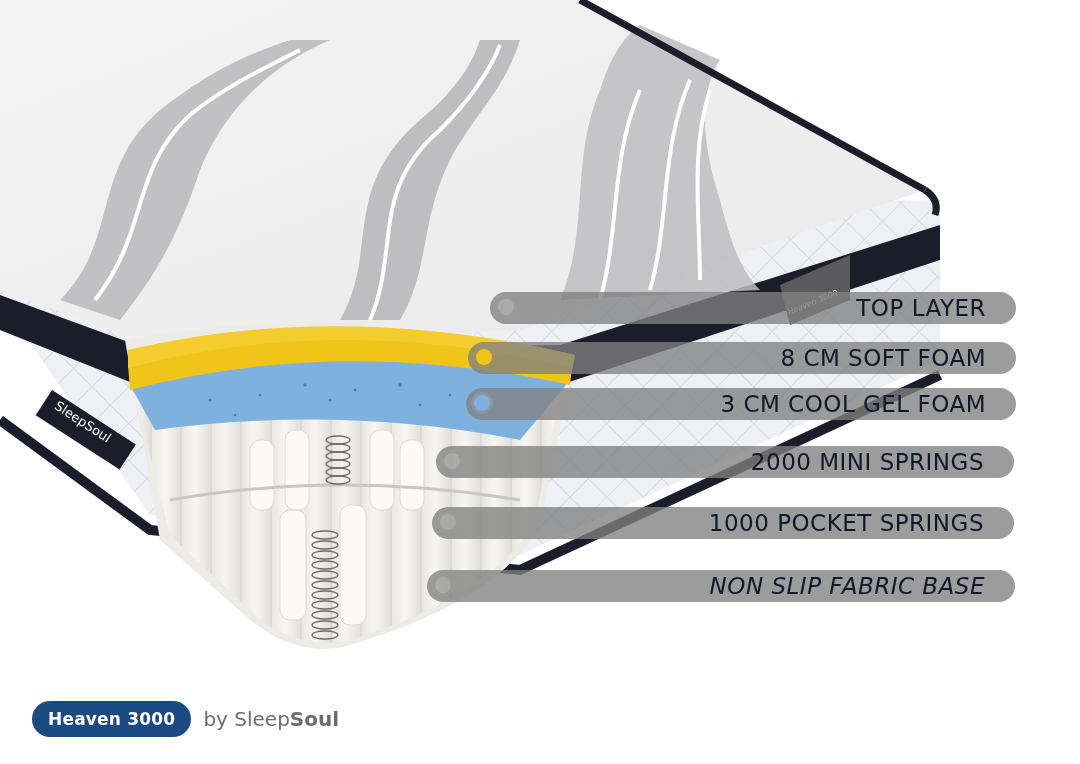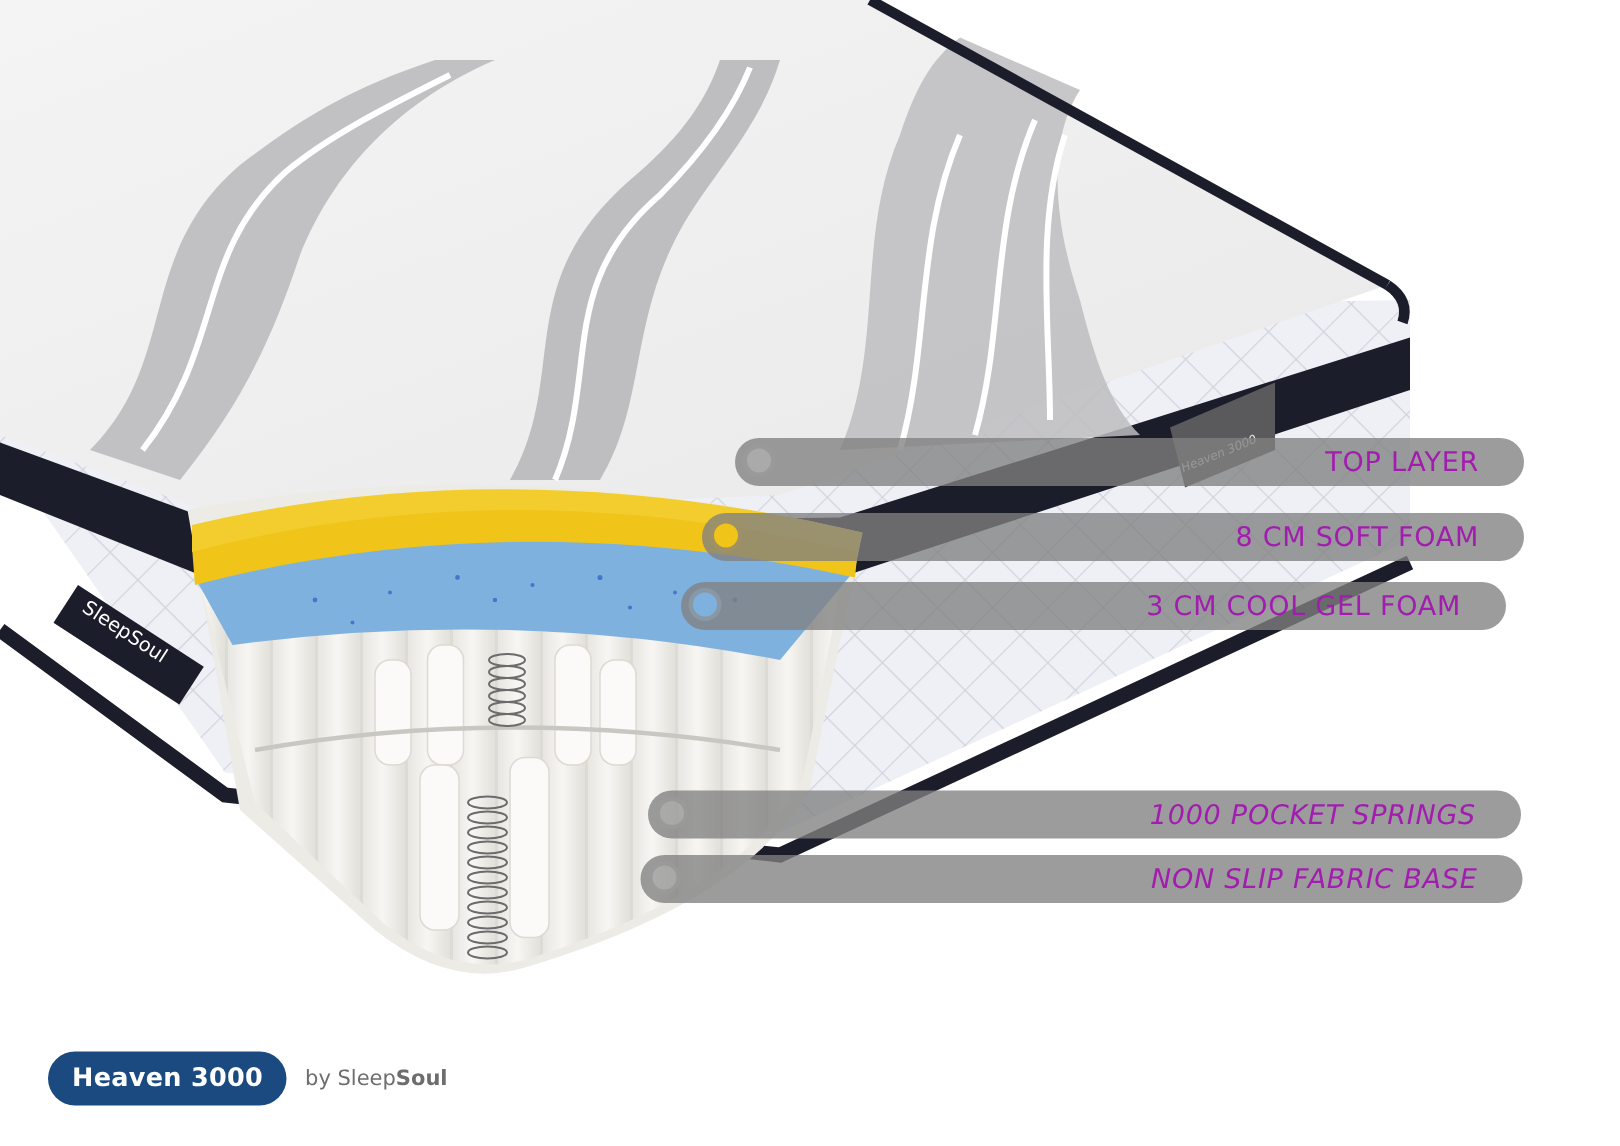--- a/index.html
+++ b/index.html
@@ -5,26 +5,26 @@
   html, body { margin: 0; padding: 0; background: #ffffff; }
   body { width: 1080px; height: 764px; position: relative; overflow: hidden; font-family: "Liberation Sans", "DejaVu Sans", sans-serif; }
   .stage { position: absolute; left: 0; top: 0; width: 1080px; height: 764px; }
   svg.art { position: absolute; left: 0; top: 0; }
 
   
   .callout { position: absolute; height: 32px; border-radius: 16px; background: rgba(128,128,128,0.78); display: flex; align-items: center; justify-content: flex-end; box-sizing: border-box; padding-right: 30px; }
   .callout .dot { position: absolute; left: 5px; top: 4px; width: 22px; height: 22px; border-radius: 50%; border: 3px solid rgba(150,150,150,0.85); box-sizing: border-box; background: rgba(255,255,255,0.18); }
   .callout .dot.filled-yellow { background: #f0c419; border-color: rgba(150,140,110,0.9); }
   .callout .dot.filled-blue { background: #7fb1df; border-color: rgba(140,150,160,0.9); }
-  .callout .label { color: #a21caf; font-size: 18px; letter-spacing: 0.5px; font-family: "DejaVu Sans", sans-serif; font-weight: normal; white-space: nowrap; }
+  .callout .label { color: #0f172a; font-size: 23px; letter-spacing: 0.5px; font-family: "DejaVu Sans", sans-serif; font-weight: normal; white-space: nowrap; }
 
   
   .brand { position: absolute; left: 32px; top: 701px; display: flex; align-items: center; gap: 12px; }
   .brand .badge { background: #1a4a80; color: #ffffff; border-radius: 18px; height: 36px; padding: 0 16px; display: flex; align-items: center; font-size: 17px; font-weight: bold; font-family: "DejaVu Sans", sans-serif; letter-spacing: 0.2px; }
-  .brand .by { color: #6d6d6d; font-size: 14px; font-family: "DejaVu Sans", sans-serif; text-align: center; }
+  .brand .by { color: #6d6d6d; font-size: 20px; font-family: "DejaVu Sans", sans-serif; text-align: center; }
   .brand .by b { color: #6d6d6d; }
 </style>
 </head>
 <body>
 
 <div class="stage">
 
   <svg class="art" width="1080" height="764" viewBox="0 0 1080 764">
     <defs>
       <pattern id="quilt" width="26" height="26" patternUnits="userSpaceOnUse" patternTransform="rotate(45)">
@@ -141,25 +141,29 @@
   <div style="position:absolute; left:786px; top:298px; transform:rotate(-22deg); color:#e6e6e6; font-size:8px; font-style:italic; font-family:'DejaVu Sans',sans-serif;">Heaven 3000</div>
 
   <div class="callout" style="left:490px; top:292px; width:526px;">
     <span class="dot"></span>
     <span class="label">TOP LAYER</span>
   </div>
   <div class="callout" style="left:468px; top:342px; width:548px;">
     <span class="dot filled-yellow"></span>
     <span class="label">8 CM SOFT FOAM</span>
   </div>
-  <div class="callout" style="left:454px; top:388px; width:550px;align-items:center;">
+  <div class="callout" style="left:466px; top:388px; width:550px;align-items:center;">
     <span class="dot filled-blue"></span>
     <span class="label">3 CM COOL GEL FOAM</span>
   </div>
-  <div class="callout" style="left:432px; top:527px; width:582px;font-style:italic;">
+  <div class="callout" style="left:436px; top:446px; width:578px;">
+    <span class="dot"></span>
+    <span class="label">2000 MINI SPRINGS</span>
+  </div>
+  <div class="callout" style="left:432px; top:507px; width:582px;">
     <span class="dot"></span>
     <span class="label">1000 POCKET SPRINGS</span>
   </div>
   <div class="callout" style="left:427px; top:570px; width:588px;font-style:italic;">
     <span class="dot"></span>
     <span class="label">NON SLIP FABRIC BASE</span>
   </div>
 
   <div class="brand">
     <span class="badge">Heaven 3000</span>

